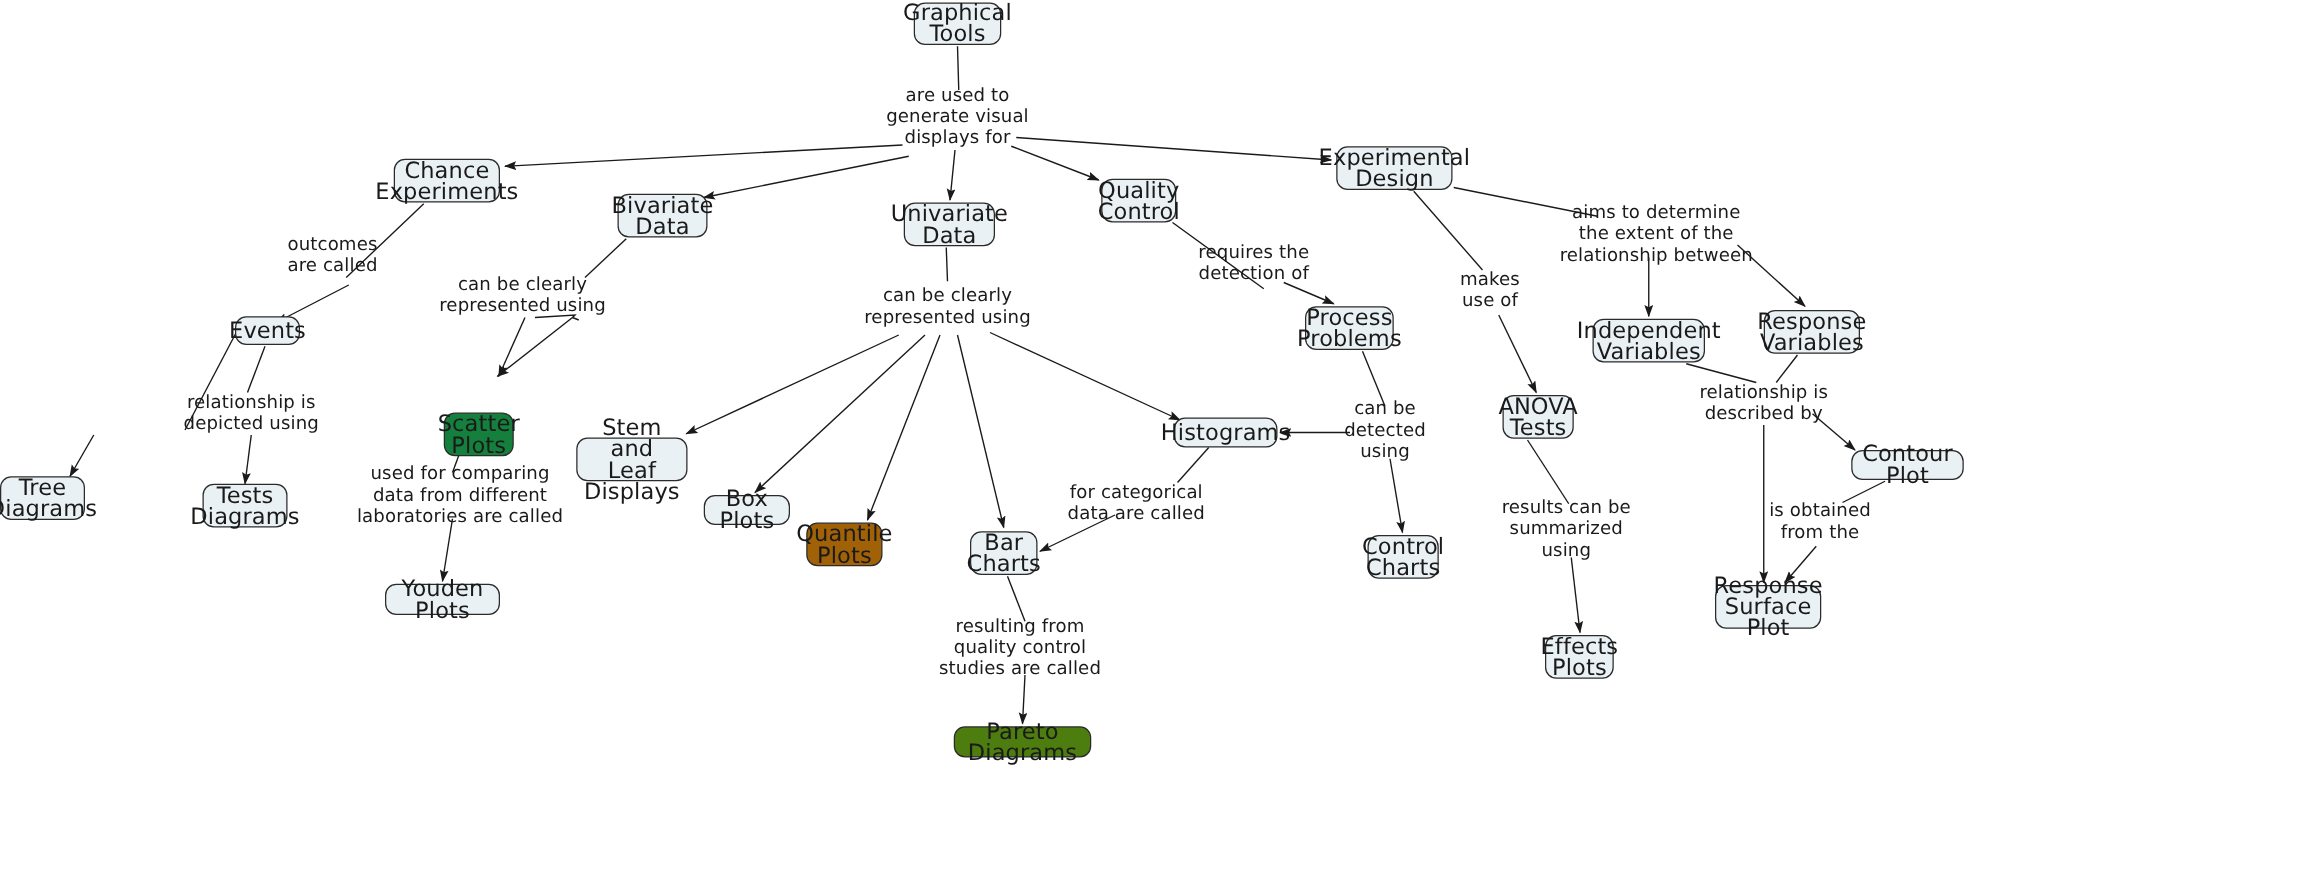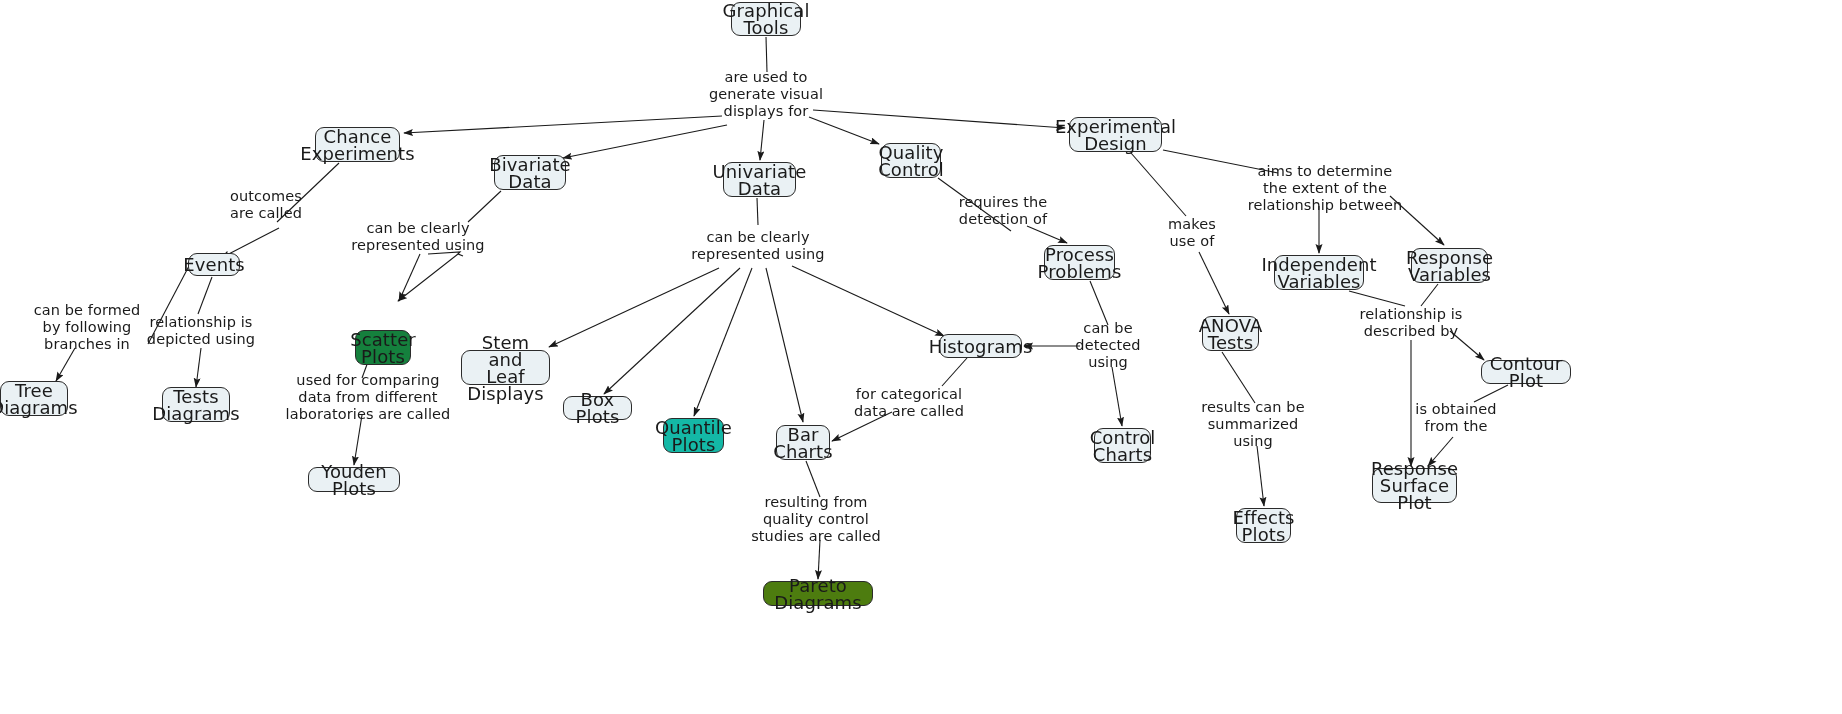--- a/index.html
+++ b/index.html
@@ -124,23 +124,20 @@
   <div id="label-layer">
       <div class="edge-label" style="left: 766px; top: 94px;">are used to
 generate visual
 displays for</div>
       <div class="edge-label" style="left: 266px; top: 205px;">outcomes
 are called</div>
       <div class="edge-label" style="left: 418px; top: 237px;">can be clearly
 represented using</div>
       <div class="edge-label" style="left: 758px; top: 246px;">can be clearly
 represented using</div>
-      <div class="edge-label" style="left: 87px; top: 327px;">can be formed
-by following
-branches in</div>
       <div class="edge-label" style="left: 201px; top: 331px;">relationship is
 depicted using</div>
       <div class="edge-label" style="left: 368px; top: 397px;">used for comparing
 data from different
 laboratories are called</div>
       <div class="edge-label" style="left: 909px; top: 403px;">for categorical
 data are called</div>
       <div class="edge-label" style="left: 816px; top: 519px;">resulting from
 quality control
 studies are called</div>
@@ -180,21 +177,21 @@
       <div class="node" style="left: 355px; top: 304px; width: 56px; height: 35px; background: #15803d; border-color: rgb(43, 43, 43); color: rgb(26, 26, 26); margin-top: 26px;">Scatter
 Plots</div>
       <div class="node" style="left: 0px; top: 381px; width: 68px; height: 35px; background: rgb(234, 241, 244); border-color: rgb(43, 43, 43); color: rgb(26, 26, 26);">Tree
 Diagrams</div>
       <div class="node" style="left: 162px; top: 387px; width: 68px; height: 35px; background: rgb(234, 241, 244); border-color: rgb(43, 43, 43); color: rgb(26, 26, 26);">Tests
 Diagrams</div>
       <div class="node" style="left: 308px; top: 467px; width: 92px; height: 25px; background: rgb(234, 241, 244); border-color: rgb(43, 43, 43); color: rgb(26, 26, 26);">Youden Plots</div>
       <div class="node" style="left: 461px; top: 350px; width: 89px; height: 35px; background: rgb(234, 241, 244); border-color: rgb(43, 43, 43); color: rgb(26, 26, 26);">Stem and
 Leaf Displays</div>
       <div class="node" style="left: 563px; top: 396px; width: 69px; height: 24px; background: rgb(234, 241, 244); border-color: rgb(43, 43, 43); color: rgb(26, 26, 26);">Box Plots</div>
-      <div class="node" style="left: 663px; top: 418px; width: 61px; height: 35px; background: #14b8a6; border-color: rgb(43, 43, 43); color: rgb(26, 26, 26);">Quantile
+      <div class="node" style="left: 645px; top: 418px; width: 61px; height: 35px; background: #a16207; border-color: rgb(43, 43, 43); color: rgb(26, 26, 26);">Quantile
 Plots</div>
       <div class="node" style="left: 776px; top: 425px; width: 54px; height: 35px; background: rgb(234, 241, 244); border-color: rgb(43, 43, 43); color: rgb(26, 26, 26);">Bar
 Charts</div>
       <div class="node" style="left: 763px; top: 581px; width: 110px; height: 25px; background: #4d7c0f; border-color: rgb(43, 43, 43); color: rgb(26, 26, 26);">Pareto Diagrams</div>
       <div class="node" style="left: 939px; top: 334px; width: 83px; height: 24px; background: rgb(234, 241, 244); border-color: rgb(43, 43, 43); color: rgb(26, 26, 26);">Histograms</div>
       <div class="node" style="left: 1044px; top: 245px; width: 71px; height: 35px; background: rgb(234, 241, 244); border-color: rgb(43, 43, 43); color: rgb(26, 26, 26);">Process
 Problems</div>
       <div class="node" style="left: 1094px; top: 428px; width: 57px; height: 35px; background: rgb(234, 241, 244); border-color: rgb(43, 43, 43); color: rgb(26, 26, 26);">Control
 Charts</div>
       <div class="node" style="left: 1202px; top: 316px; width: 57px; height: 35px; background: rgb(234, 241, 244); border-color: rgb(43, 43, 43); color: rgb(26, 26, 26);">ANOVA

